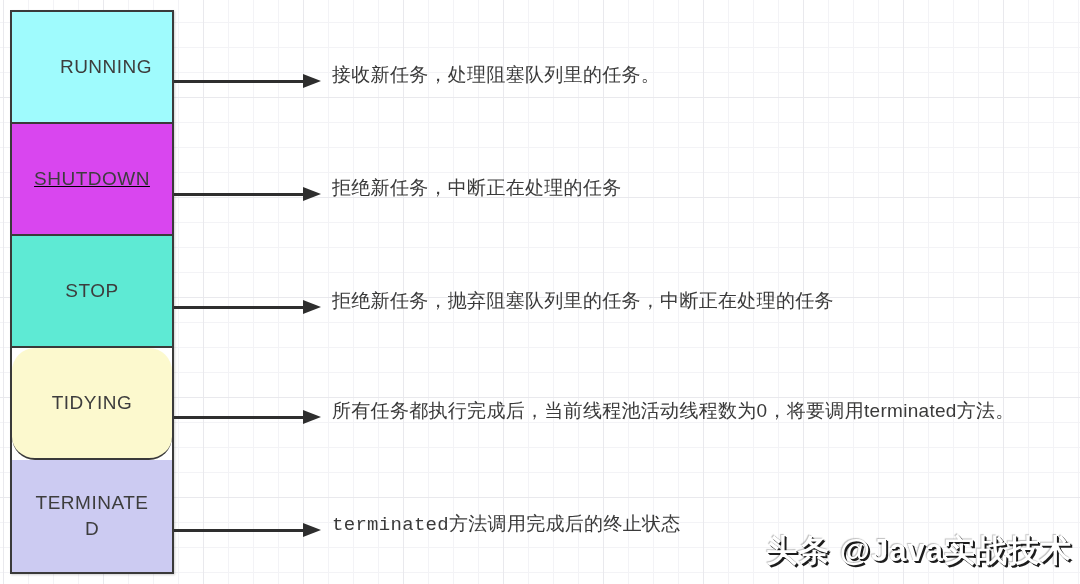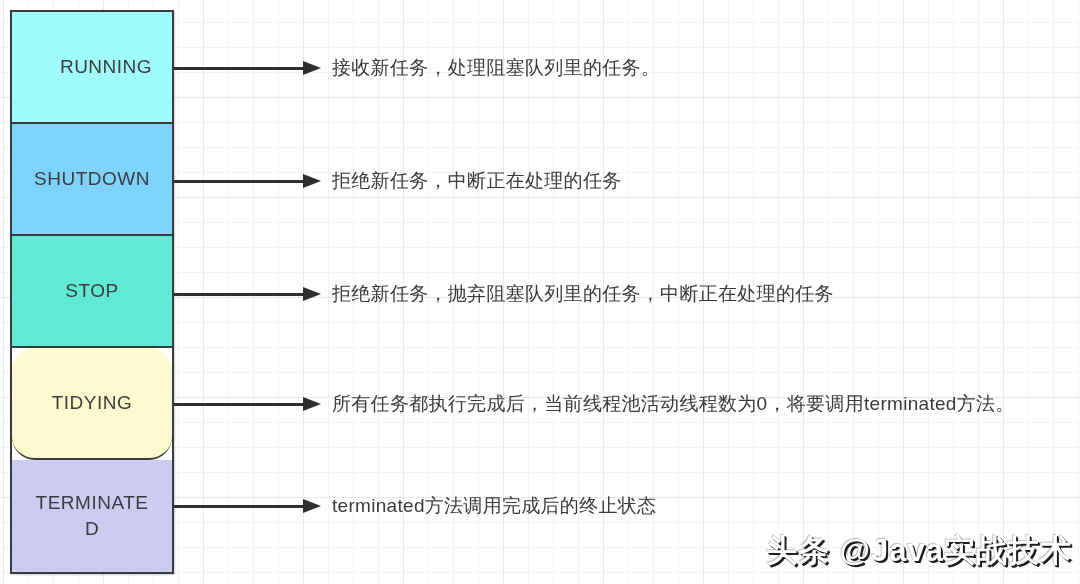--- a/index.html
+++ b/index.html
@@ -46,27 +46,27 @@
     letter-spacing: 0.5px;
     max-width: 122px;
     word-break: break-all;
     line-height: 1.35;
   }
   .desc-row {
     position: absolute;
     left: 174px;
     height: 40px;
     display: flex;
-    align-items: center;
+    align-items: flex-end;
   }
   .row-0 { top: 48px; }
   .row-1 { top: 161px; }
   .row-2 { top: 274px; }
   .row-3 { top: 384px; }
-  .row-4 { top: 486px; }
+  .row-4 { top: 497px; font-family: Liberation Mono, monospace; }
   .arrow {
     display: flex;
     align-items: center;
     flex: none;
   }
   .arrow .shaft {
     width: 129px;
     height: 3px;
     background: #2e2e2e;
   }
@@ -100,21 +100,21 @@
 </style>
 </head>
 <body>
 
 <div class="canvas">
 
   <div class="state-stack">
     <div class="state-box" style="background-color: rgb(159, 251, 253); padding-left: 28px;">
       <span class="state-label">RUNNING</span>
     </div>
-    <div class="state-box" style="background-color: #7dd3fc;">
+    <div class="state-box" style="background-color: #d946ef; text-decoration: underline;">
       <span class="state-label">SHUTDOWN</span>
     </div>
     <div class="state-box" style="background-color: #5eead4;">
       <span class="state-label">STOP</span>
     </div>
     <div class="state-box" style="background-color: rgb(252, 249, 206); border-radius: 23px;">
       <span class="state-label">TIDYING</span>
     </div>
     <div class="state-box" style="background-color: rgb(204, 203, 242);">
       <span class="state-label">TERMINATED</span>

